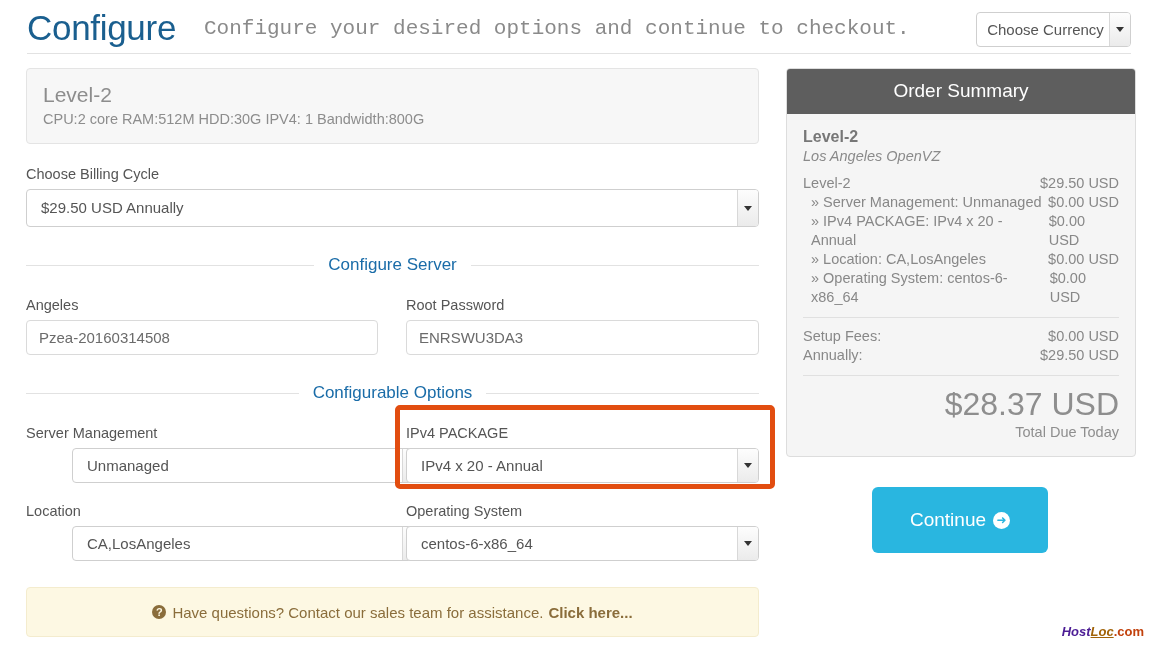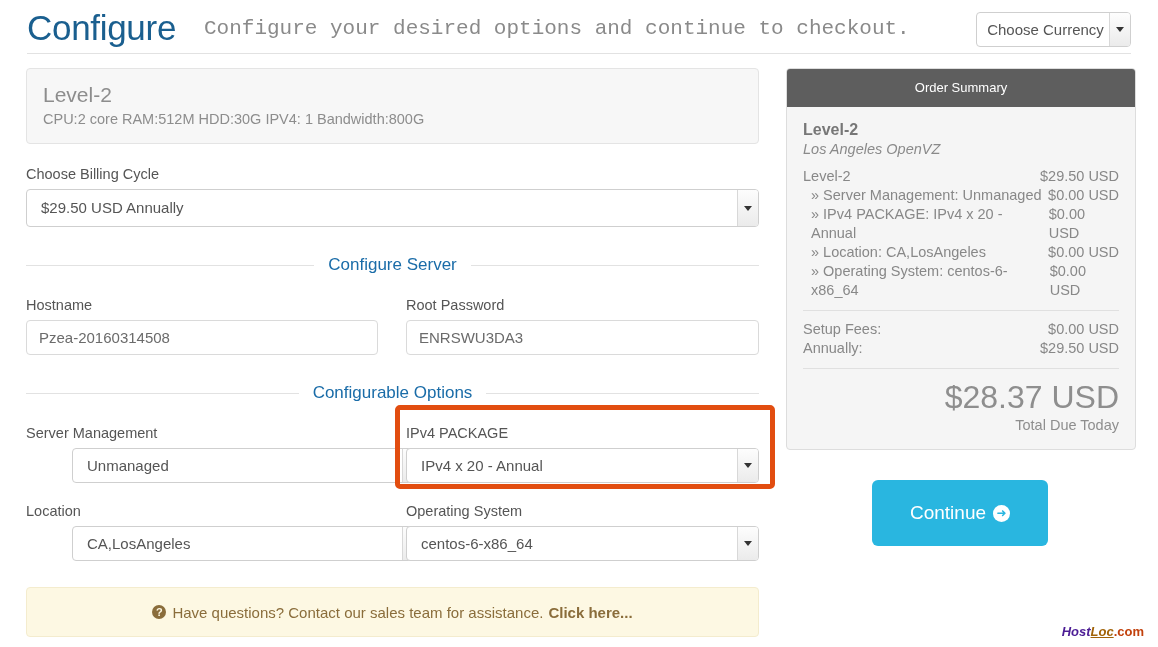--- a/index.html
+++ b/index.html
@@ -228,21 +228,21 @@
   .summary-panel {
     border: 1px solid #dddddd;
     border-radius: 4px;
     overflow: hidden;
     background: #f5f5f5;
   }
   .summary-head {
     background: #5e5e5e;
     color: #ffffff;
     text-align: center;
-    font-size: 13px;
+    font-size: 19px;
     padding: 11px 0 12px 0;
   }
   .summary-body {
     padding: 14px 16px 16px 16px;
   }
   .summary-prodname {
     font-size: 16px;
     font-weight: bold;
     color: #777777;
     margin-bottom: 2px;
@@ -357,21 +357,21 @@
   </div>
 
   <div class="section-divider">
     <span class="rule"></span>
     <span class="section-title">Configure Server</span>
     <span class="rule"></span>
   </div>
 
   <div class="two-col">
     <div class="col-a">
-      <label class="field-label">Hostname</label>
+      <label class="field-label">Angeles</label>
       <input class="ui-input" type="text" value="Pzea-20160314508" style="">
     </div>
     <div class="col-b">
       <label class="field-label">Root Password</label>
       <input class="ui-input" type="text" value="ENRSWU3DA3" style="">
     </div>
   </div>
 
   <div class="section-divider">
     <span class="rule"></span>

